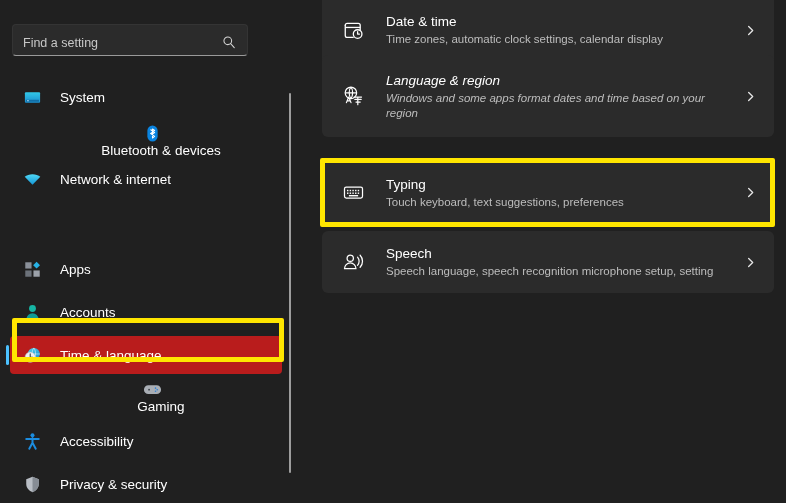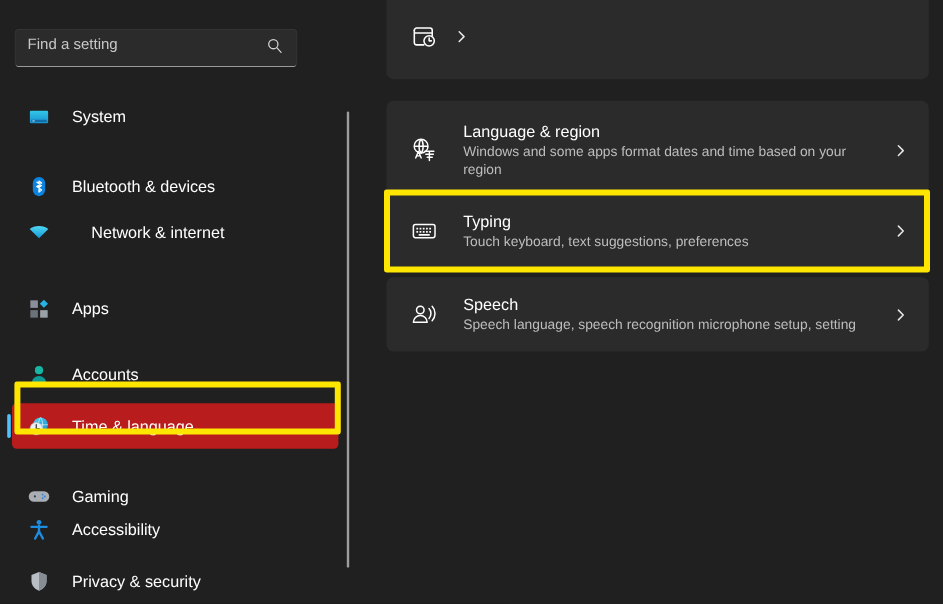--- a/index.html
+++ b/index.html
@@ -32,21 +32,21 @@
 
   #search-box {
     position: absolute;
     left: 12px; top: 24px;
     width: 236px; height: 32px;
     background: #2b2b2b;
     border: 1px solid #343434;
     border-bottom: 1px solid #9a9a9a;
     border-radius: 4px;
     display: flex;
-    align-items: flex-start;
+    align-items: flex-end;
     padding: 5px 10px;
   }
   #search-input {
     flex: 1;
     background: transparent;
     border: none;
     outline: none;
     color: #c8c8c8;
     font-family: "Liberation Sans", sans-serif;
     font-size: 12.5px;
@@ -216,48 +216,48 @@
             </linearGradient>
               </defs>
             <rect x="2" y="4.5" width="16" height="11" rx="1" fill="url(#gMon)"></rect>
             <rect x="3.2" y="12.4" width="13.6" height="2" fill="#0d5f96" opacity="0.75"></rect>
             <rect x="4.2" y="13" width="2" height="0.9" fill="#bfe9fb"></rect>
           </svg>
         </span>
         <span class="nav-label">System</span>
       </div>
 
-      <div class="nav-item" style="top:58px;">
+      <div class="nav-item" style="top:45px;flex-direction:column;">
         <span class="nav-icon">
           <svg width="19" height="19" viewBox="0 0 20 20">
             <rect x="4.6" y="1.6" width="10.8" height="16.8" rx="5.4" fill="#0a84e0"></rect>
             <path d="M8.2 6.1 L12.2 9.0 L10.0 10.6 L10.0 5.2 L12.2 6.9 L8.2 10.0" stroke="#ffffff" stroke-width="1.15" fill="none" stroke-linecap="round" stroke-linejoin="round"></path>
             <path d="M10 10.0 L10 14.8 L12.2 13.0 L8.2 10.0" stroke="#ffffff" stroke-width="1.15" fill="none" stroke-linecap="round" stroke-linejoin="round"></path>
           </svg>
         </span>
         <span class="nav-label">Bluetooth &amp; devices</span>
       </div>
 
-      <div class="nav-item" style="top:96px;gap:16px;">
+      <div class="nav-item" style="top:82px;">
         <span class="nav-icon">
           <svg width="19" height="19" viewBox="0 0 20 20">
             <defs>
                 <linearGradient id="gWifi" x1="0" y1="0" x2="0" y2="1">
               <stop offset="0" stop-color="#4fd8f5"></stop>
                   <stop offset="1" stop-color="#1597d6"></stop>
             </linearGradient>
               </defs>
             <path d="M1.8 7.2 C5.6 3.6 14.4 3.6 18.2 7.2 L10 15.4 Z" fill="url(#gWifi)"></path>
           </svg>
         </span>
         <span class="nav-label">Network &amp; internet</span>
       </div>
 
 
-      <div class="nav-item" style="top:160px;">
+      <div class="nav-item" style="top:172px;">
         <span class="nav-icon">
           <svg width="19" height="19" viewBox="0 0 20 20">
             <rect x="2.4" y="2.4" width="6.6" height="6.6" fill="#8a9099"></rect>
             <rect x="2.4" y="11" width="6.6" height="6.6" fill="#6c727a"></rect>
             <rect x="11" y="11" width="6.6" height="6.6" fill="#9ba1a9"></rect>
             <path d="M14.3 1.8 L17.9 5.4 L14.3 9.0 L10.7 5.4 Z" fill="#27b2e6"></path>
           </svg>
         </span>
         <span class="nav-label">Apps</span>
       </div>
@@ -283,21 +283,21 @@
               </defs>
             <circle cx="11.4" cy="8.4" r="6.4" fill="url(#gGlobe)"></circle>
             <path d="M5.0 8.4 H17.8 M11.4 2.0 C9.0 4.6 9.0 12.2 11.4 14.8 C13.8 12.2 13.8 4.6 11.4 2.0" stroke="#ffffff" stroke-width="0.7" fill="none" opacity="0.75"></path>
             <circle cx="7.6" cy="11.8" r="5.4" fill="#eceff3" stroke="#b6bbc2" stroke-width="0.6"></circle>
             <path d="M7.6 8.3 V11.8 H10.2" stroke="#3a3f46" stroke-width="1.15" fill="none" stroke-linecap="round" stroke-linejoin="round"></path>
           </svg>
         </span>
         <span class="nav-label">Time &amp; language</span>
       </div>
 
-      <div class="nav-item" style="top:316px;">
+      <div class="nav-item" style="top:301px;flex-direction:column;">
         <span class="nav-icon">
           <svg width="19" height="19" viewBox="0 0 20 20">
             <path d="M5.6 5.6 H14.4 A4.6 4.6 0 0 1 14.4 14.8 H5.6 A4.6 4.6 0 0 1 5.6 5.6 Z" fill="#a9aeb5"></path>
             <circle cx="6.4" cy="10.2" r="0.95" fill="#3a3f46"></circle>
             <circle cx="13.2" cy="8.6" r="0.85" fill="#2f83d8"></circle>
             <circle cx="15.0" cy="10.2" r="0.85" fill="#2f83d8"></circle>
             <circle cx="13.2" cy="11.8" r="0.85" fill="#2f83d8"></circle>
           </svg>
         </span>
         <span class="nav-label">Gaming</span>
@@ -334,28 +334,32 @@
     <div class="card" style="top:-6px; height:72px;">
       <span class="card-icon">
         <svg width="23" height="23" viewBox="0 0 24 24" fill="none" stroke="#ffffff" stroke-width="1.35">
           <path d="M3.4 6.6 A2 2 0 0 1 5.4 4.6 H17 A2 2 0 0 1 19 6.6 V11.4" stroke-linecap="round"></path>
           <path d="M3.4 6.6 V17.2 A2 2 0 0 0 5.4 19.2 H11.6" stroke-linecap="round"></path>
           <path d="M3.4 8.8 H19"></path>
           <circle cx="16.3" cy="15.7" r="4.5"></circle>
           <path d="M16.3 13.2 V15.7 H18.2" stroke-linecap="round" stroke-linejoin="round"></path>
         </svg>
       </span>
+      <div class="card-text">
+        <div class="card-title">Date &amp; time</div>
+        <div class="card-sub">Time zones, automatic clock settings, calendar display</div>
+      </div>
       <span class="card-chevron">
         <svg width="11" height="11" viewBox="0 0 12 12" fill="none" stroke="#e6e6e6" stroke-width="1.4">
           <path d="M4 1.6 L8.4 6 L4 10.4" stroke-linecap="round" stroke-linejoin="round"></path>
         </svg>
       </span>
     </div>
 
-    <div class="card" style="top:84px; height:82px;">
+    <div class="card" style="top:55px; height:82px;font-style:italic;">
       <span class="card-icon">
         <svg width="23" height="23" viewBox="0 0 24 24" fill="none" stroke="#ffffff" stroke-width="1.25">
           <circle cx="9.3" cy="8.2" r="6"></circle>
           <path d="M3.3 8.2 H15.3 M9.3 2.2 C6.9 4.6 6.9 11.8 9.3 14.2 C11.7 11.8 11.7 4.6 9.3 2.2"></path>
           <path d="M4.6 18.4 L7.0 12.6 L9.4 18.4 M5.5 16.6 H8.5" stroke-linecap="round" stroke-linejoin="round"></path>
           <path d="M12.6 12.6 H20.4 M16.5 12.6 V20.6 M20.0 15.1 H13.4 M14.6 17.8 H19.0" stroke-linecap="round"></path>
         </svg>
       </span>
       <div class="card-text">
         <div class="card-title">Language &amp; region</div>

